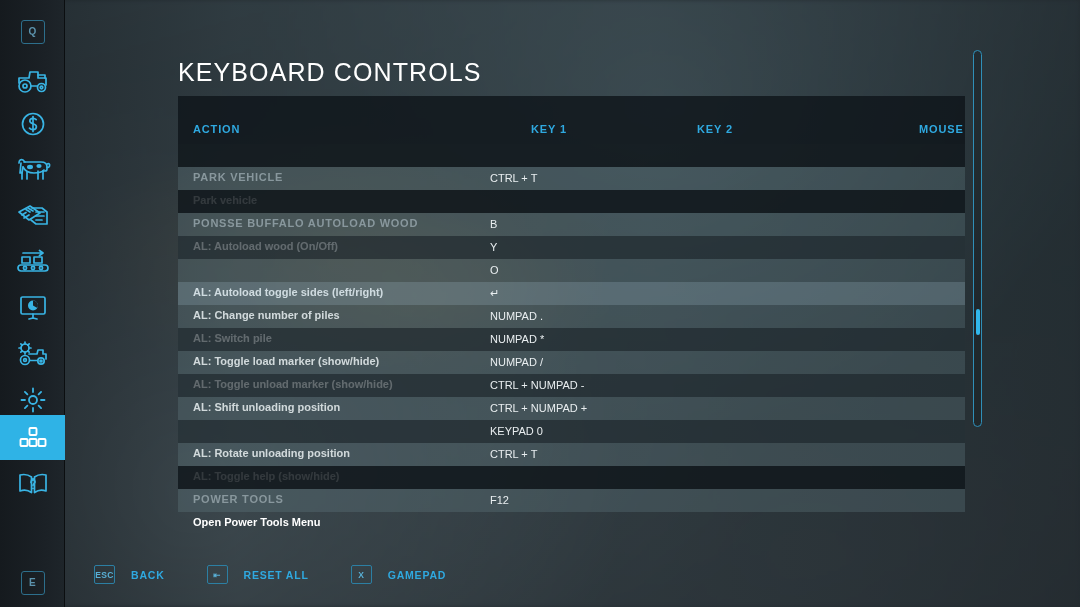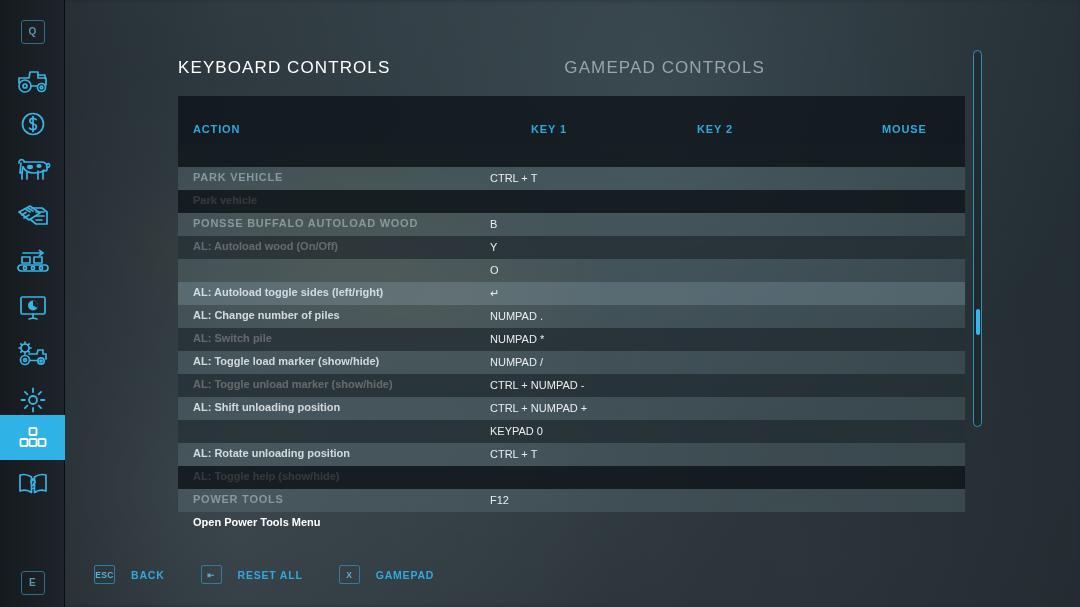--- a/index.html
+++ b/index.html
@@ -71,21 +71,21 @@
   #main { position: absolute; left: 65px; top: 0; right: 0; bottom: 0; }
 
   #tabs {
     position: absolute;
     left: 113px; top: 58px;
     display: flex;
     align-items: baseline;
     gap: 0;
   }
   .tab {
-    font-size: 17px;
+    font-size: 25px;
     letter-spacing: 1.1px;
     font-weight: normal;
     white-space: nowrap;
   }
   .tab.active { color: #ffffff; }
   .tab.inactive { color: #9aa4a9; }
   #tab-gamepad { margin-left: 174px; }
 
   
   #table {
@@ -159,21 +159,21 @@
     border-radius: 2px;
     background: #31b8ec;
   }
 
   
   #footer {
     position: absolute;
     left: 29px; bottom: 23px;
     display: flex;
     align-items: center;
-    gap: 4px;
+    gap: 10px;
   }
   .hint { display: flex; align-items: center; }
   .hint + .hint { margin-left: 32px; }
   .hint .box {
     width: 21px; height: 19px;
     border: 1px solid #2c7fa3;
     border-radius: 2px;
     display: flex;
     align-items: center;
     justify-content: center;
@@ -329,29 +329,28 @@
 
   <div class="side-item" style="top:560px;">
     <div class="keycap">E</div>
   </div>
 </div>
 
 <div id="main">
 
   <div id="tabs">
     <div class="tab active" id="tab-keyboard">KEYBOARD CONTROLS</div>
-    <div class="tab inactive" id="tab-gamepad">GAMEPAD CONTROLS</div>
   </div>
 
   <div id="table">
     <div id="thead">
       <div class="cell" style="left:15px;">ACTION</div>
       <div class="cell" style="left:353px;">KEY 1</div>
       <div class="cell" style="left:519px;">KEY 2</div>
-      <div class="cell" style="left:704px;">MOUSE</div>
+      <div class="cell" style="left:741px;">MOUSE</div>
     </div>
     <div id="tbody">
         <div class="row group">
           <div class="action">PARK VEHICLE</div>
           <div class="k1"></div>
           <div class="k2"></div>
           <div class="ms"></div>
         </div>
         <div class="row odd">
           <div class="action">Park vehicle</div>

